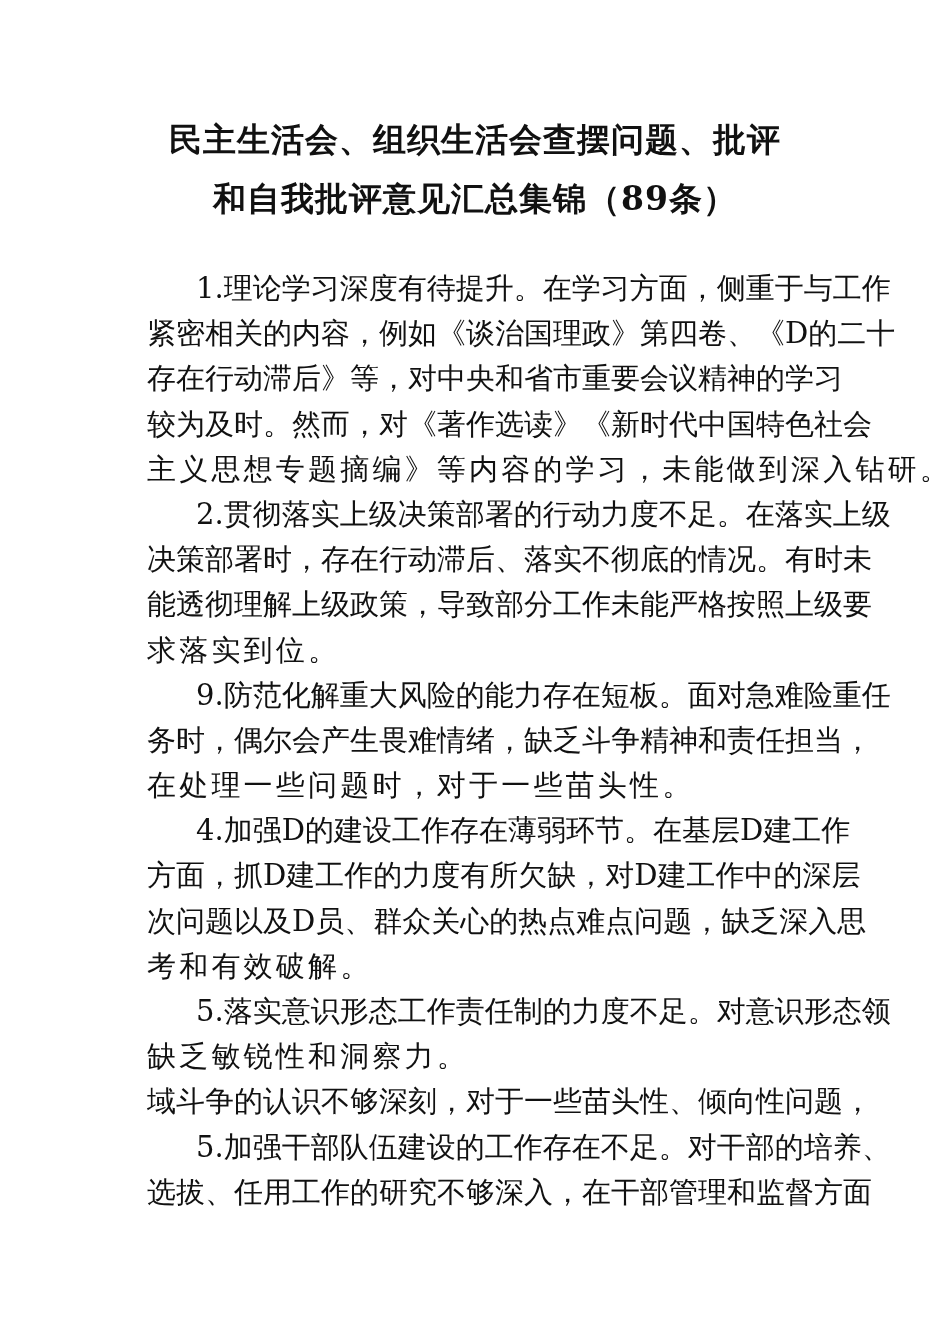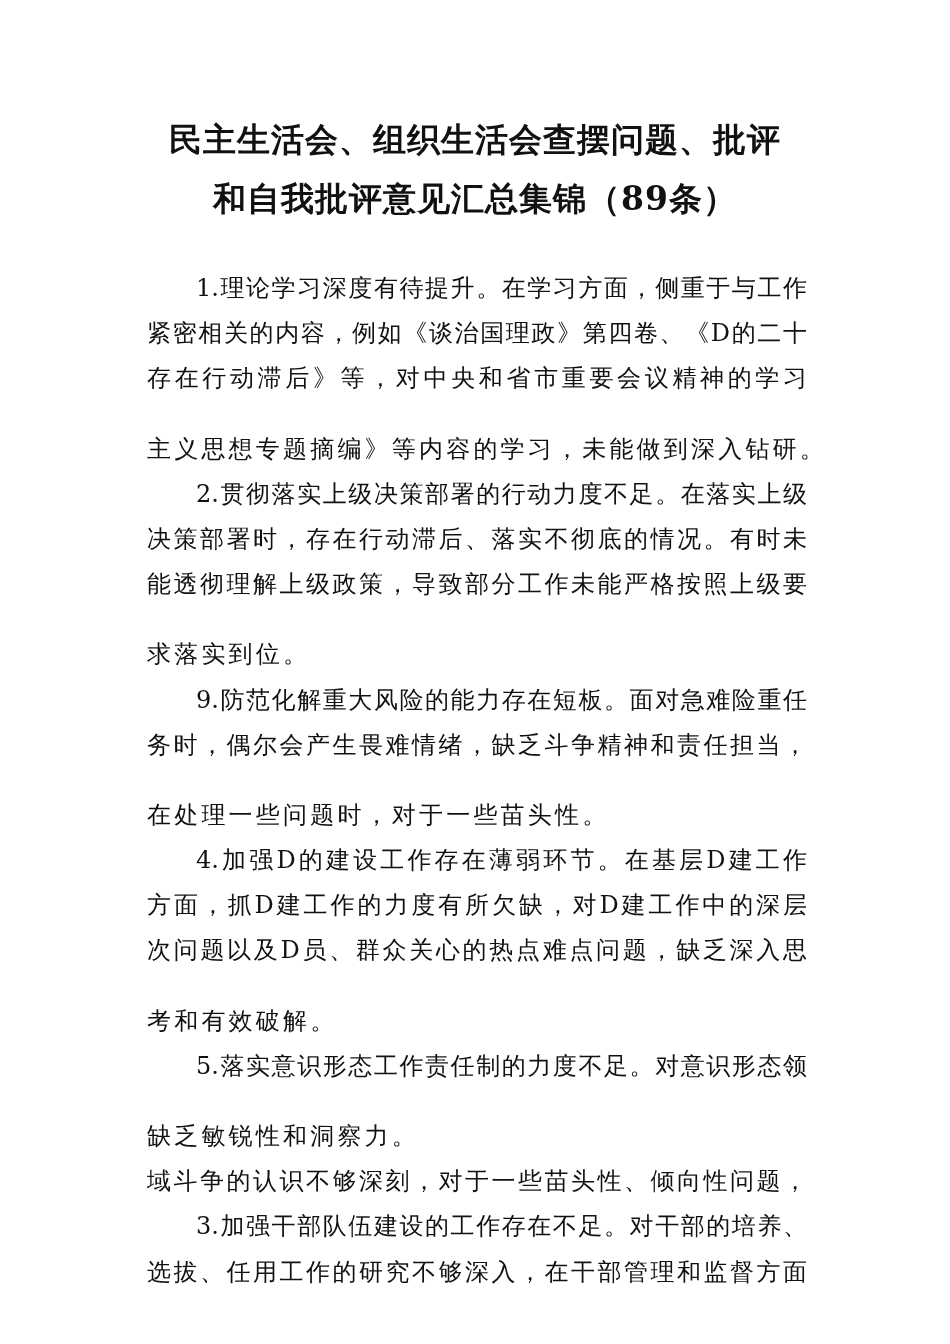--- a/index.html
+++ b/index.html
@@ -5,39 +5,40 @@
   html, body { margin:0; padding:0; background:#ffffff; }
   body { width:950px; height:1344px; position:relative; overflow:hidden;
          font-family: "DejaVu Serif", "Liberation Serif", serif; color:#111; }
   .page { position:absolute; left:0; top:0; width:950px; height:1344px; background:#fff; }
   .title { position:absolute; left:0; width:950px; text-align:center;
            font-weight:bold; font-size:33px; line-height:48px; letter-spacing:1px; color:#111; }
   .title .l1 { position:absolute; left:0; right:0; top:116px; }
   .title .l2 { position:absolute; left:0; right:0; top:164px;margin-top:11px; }
   .body { position:absolute; left:147px; top:266px; width:660px; }
   .para { margin:0; padding:0; }
-  .line { display:block; height:45.2px; line-height:45.2px; font-size:24px;
+  .line { display:block; height:45.2px; line-height:45.2px; font-size:29px;
           text-align:justify; text-align-last:justify; white-space:nowrap; overflow:visible; }
   .line.first { padding-left:49px; }
-  .line.last { text-align-last:left; letter-spacing:3.2px;margin-top:25px; }
+  .line.last { text-align-last:left; letter-spacing:3.2px; }
 </style>
 </head>
 <body>
 
 <div class="page">
   <div class="title">
     <div class="l1">民主生活会、组织生活会查摆问题、批评</div>
     <div class="l2">和自我批评意见汇总集锦（89条）</div>
   </div>
 
   <div class="body">
     <div class="para">
       <span class="line first">1.理论学习深度有待提升。在学习方面，侧重于与工作</span>
       <span class="line">紧密相关的内容，例如《谈治国理政》第四卷、《D的二十</span>
       <span class="line">存在行动滞后》等，对中央和省市重要会议精神的学习</span>
+      <span class="line">较为及时。然而，对《著作选读》《新时代中国特色社会</span>
       <span class="line last">主义思想专题摘编》等内容的学习，未能做到深入钻研。</span>
     </div>
     <div class="para">
       <span class="line first">2.贯彻落实上级决策部署的行动力度不足。在落实上级</span>
       <span class="line">决策部署时，存在行动滞后、落实不彻底的情况。有时未</span>
       <span class="line">能透彻理解上级政策，导致部分工作未能严格按照上级要</span>
       <span class="line last">求落实到位。</span>
     </div>
     <div class="para">
       <span class="line first">9.防范化解重大风险的能力存在短板。面对急难险重任</span>
@@ -49,17 +50,17 @@
       <span class="line">方面，抓D建工作的力度有所欠缺，对D建工作中的深层</span>
       <span class="line">次问题以及D员、群众关心的热点难点问题，缺乏深入思</span>
       <span class="line last">考和有效破解。</span>
     </div>
     <div class="para">
       <span class="line first">5.落实意识形态工作责任制的力度不足。对意识形态领</span>
       <span class="line last">缺乏敏锐性和洞察力。</span>
       <span class="line">域斗争的认识不够深刻，对于一些苗头性、倾向性问题，</span>
     </div>
     <div class="para">
-      <span class="line first">3.加强干部队伍建设的工作存在不足。对干部的培养、</span>
+      <span class="line first">5.加强干部队伍建设的工作存在不足。对干部的培养、</span>
       <span class="line">选拔、任用工作的研究不够深入，在干部管理和监督方面</span>
     </div>
   </div>
 </div>
 
 </body></html>

